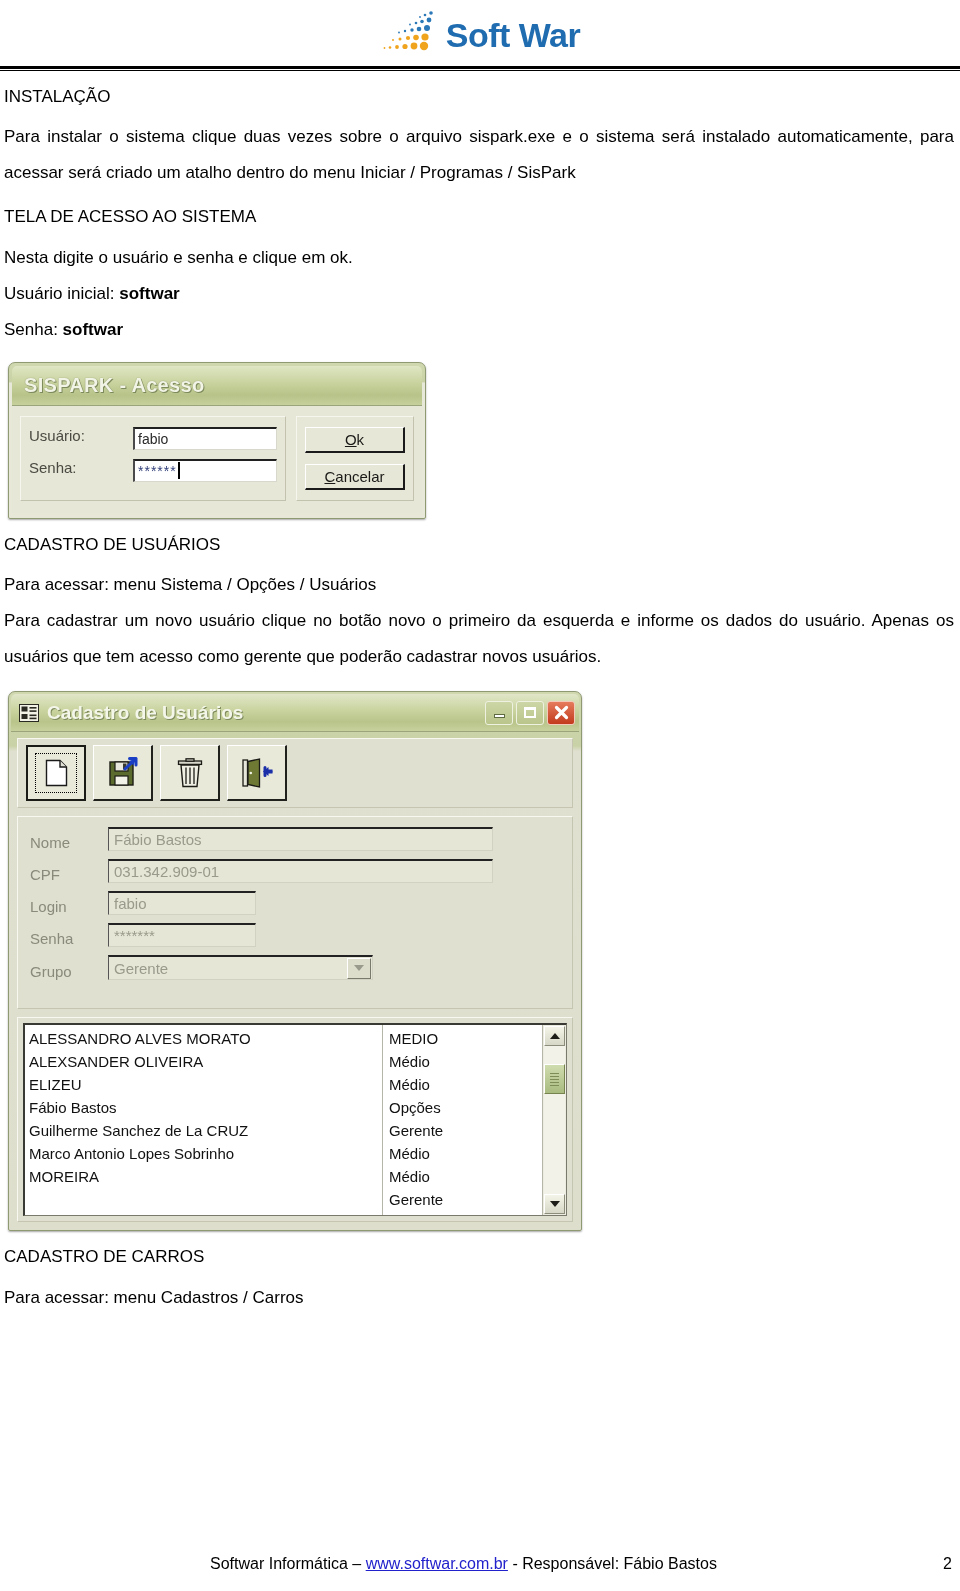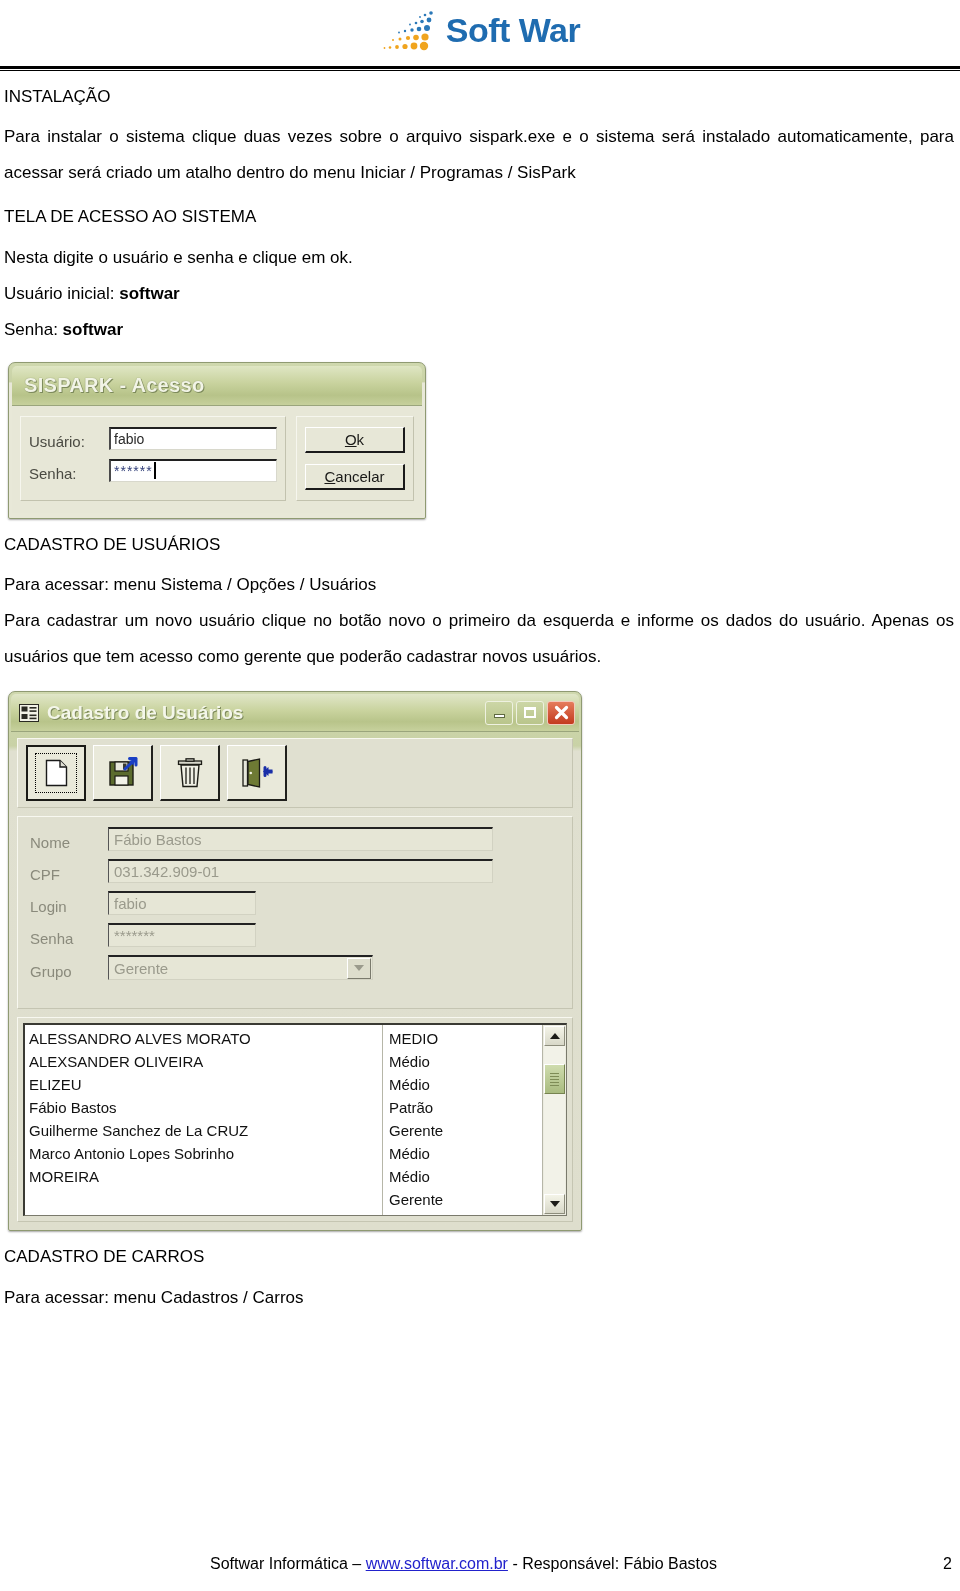--- a/index.html
+++ b/index.html
@@ -16,21 +16,21 @@
 
   
   .page-header {
     height: 60px;
     display: flex;
     align-items: center;
     justify-content: center;
   }
   .logo {
     display: flex;
-    align-items: center;
+    align-items: flex-end;
     gap: 6px;
   }
   .logo-mark { width: 60px; height: 44px; display: block; }
   .logo-text {
     font-family: "Liberation Sans", sans-serif;
     font-weight: bold;
     font-size: 34px;
     color: #1f6cb0;
     letter-spacing: -0.5px;
     line-height: 1;
@@ -100,22 +100,23 @@
   }
   .sispark-fieldgroup {
     flex: 1;
     border: 1px solid #c2c2ae;
     border-top-color: #f6f6ee;
     border-left-color: #f6f6ee;
     padding: 10px 8px;
   }
   .field-row {
     display: flex;
-    align-items: flex-end;
+    align-items: flex-start;
     margin-bottom: 9px;
+    gap: 24px;
   }
   .field-row:last-child { margin-bottom: 0; }
   .field-label {
     width: 80px;
     font-size: 15px;
     color: #4a4a42;
     font-family: "Liberation Sans", sans-serif;
   }
   .field-input {
     flex: 1;
@@ -610,21 +611,21 @@
             <div class="lv-cell">ELIZEU</div>
             <div class="lv-cell">Fábio Bastos</div>
             <div class="lv-cell">Guilherme Sanchez de La CRUZ</div>
             <div class="lv-cell">Marco Antonio Lopes Sobrinho</div>
             <div class="lv-cell">MOREIRA</div>
           </div>
           <div class="lv-col-group">
             <div class="lv-cell">MEDIO</div>
             <div class="lv-cell">Médio</div>
             <div class="lv-cell">Médio</div>
-            <div class="lv-cell">Patrão</div>
+            <div class="lv-cell">Opções</div>
             <div class="lv-cell">Gerente</div>
             <div class="lv-cell">Médio</div>
             <div class="lv-cell">Médio</div>
             <div class="lv-cell">Gerente</div>
           </div>
           <div class="lv-scroll">
             <div class="sb-arrow">
                 <span class="tri-up-s"></span>
               </div>
             <div class="sb-track">

